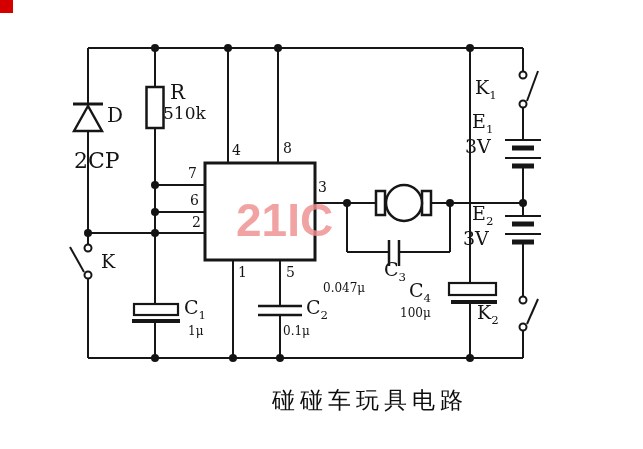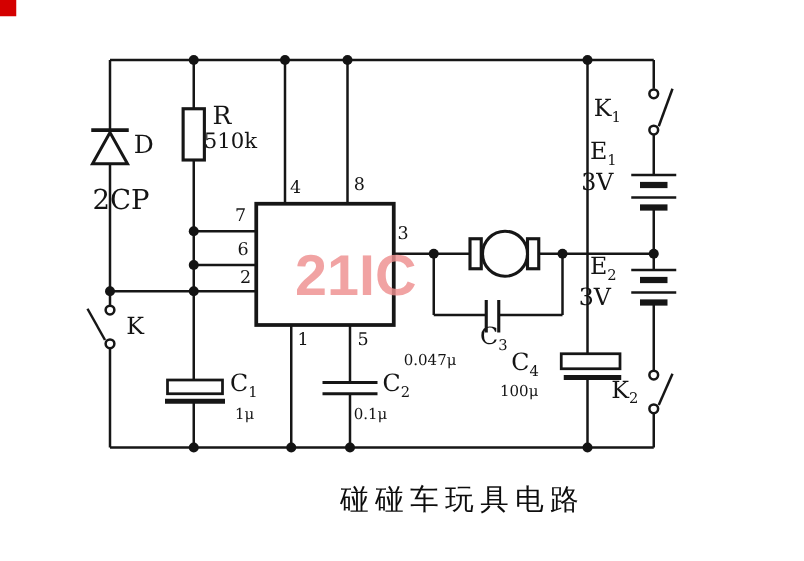--- a/index.html
+++ b/index.html
@@ -140,21 +140,21 @@
   <span class="lbl pin" style="left:286px;top:265px;">5</span>
   <span class="lbl pin" style="left:318px;top:180px;">3</span>
   <span class="lbl" id="ic-label">SL555</span>
 
   <span class="lbl ref" style="left:101px;top:252px;">K</span>
   <span class="lbl ref" style="left:475px;top:62px;margin-top:16px;"><span>K</span><sub>1</sub></span>
   <span class="lbl ref" style="left:472px;top:112px;text-align:right;"><span>E</span><sub>1</sub></span>
   <span class="lbl ref" style="left:465px;top:137px;">3V</span>
   <span class="lbl ref" style="left:472px;top:204px;"><span>E</span><sub>2</sub></span>
   <span class="lbl ref" style="left:463px;top:229px;">3V</span>
-  <span class="lbl ref" style="left:489px;top:303px;text-align:right;"><span>K</span><sub>2</sub></span>
+  <span class="lbl ref" style="left:477px;top:303px;text-align:right;"><span>K</span><sub>2</sub></span>
 
   <span class="lbl ref" style="left:184px;top:298px;"><span>C</span><sub>1</sub></span>
   <span class="lbl val" style="left:188px;top:325px;">1μ</span>
   <span class="lbl ref" style="left:306px;top:298px;"><span>C</span><sub>2</sub></span>
   <span class="lbl val" style="left:283px;top:325px;">0.1μ</span>
   <span class="lbl ref" style="left:356px;top:260px;margin-left:28px;"><span>C</span><sub>3</sub></span>
   <span class="lbl val" style="left:323px;top:282px;">0.047μ</span>
   <span class="lbl ref" style="left:409px;top:281px;"><span>C</span><sub>4</sub></span>
   <span class="lbl val" style="left:400px;top:307px;">100μ</span>
 

